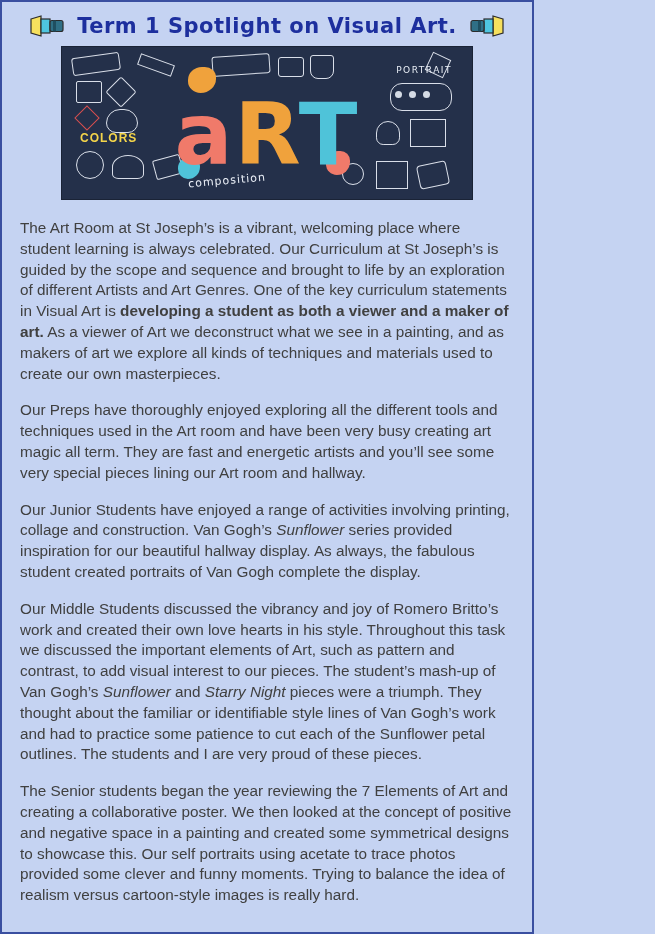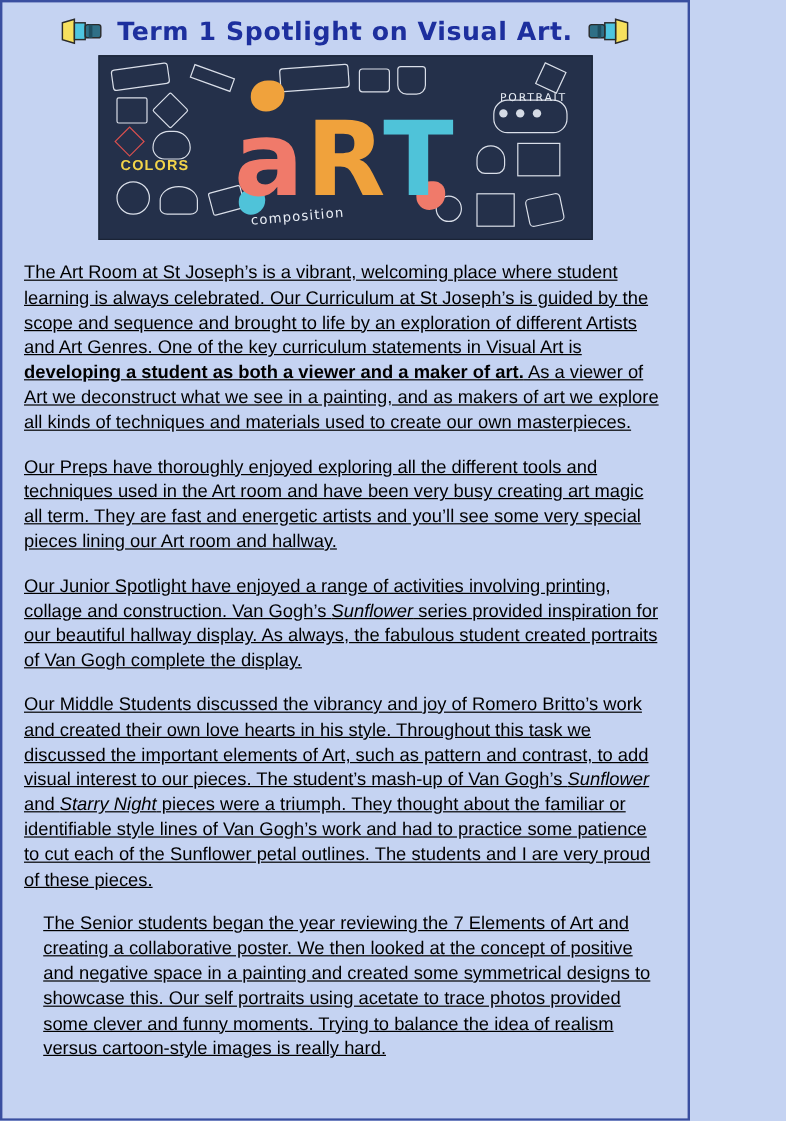--- a/index.html
+++ b/index.html
@@ -9,21 +9,21 @@
   body {
     width: 655px;
     height: 934px;
     background: #c5d3f2;
     font-family: "Liberation Sans", sans-serif;
     color: #1b1b1b;
     overflow: hidden;
   }
   .page {
     position: relative;
-    width: 575px;
+    width: 534px;
     height: 934px;
     box-sizing: border-box;
     border: 2px solid #3a4fa0;
     background: #c5d3f2;
     padding: 0;
   }
   
   .heading-row {
     display: flex;
     align-items: center;
@@ -94,21 +94,21 @@
     top: 84px;
     font-family: Liberation Sans, sans-serif;
     font-size: 12px;
     font-weight: bold;
     letter-spacing: 1px;
     color: #f3d44a;
   }
   .banner .portraitword {
     position: absolute;
     right: 20px;
-    top: 30px;
+    top: 18px;
     font-family: "DejaVu Sans", sans-serif;
     font-size: 9px;
     letter-spacing: 1.5px;
     color: #e9eef6;
     margin-left: 20px;
   }
   .banner .compword {
     position: absolute;
     left: 126px;
     bottom: 12px;
@@ -124,24 +124,23 @@
   }
 
   
   .body-text {
     padding: 18px 18px 0 18px;
   }
   .body-text p {
     margin: 0 0 16px 0;
     font-size: 15.3px;
     line-height: 1.36;
-    color: #000000;
-    text-decoration: underline;
-  }
-  .body-text p:last-child { margin-bottom: 0; margin-left: 16px; }
+    color: #404040;
+  }
+  .body-text p:last-child { margin-bottom: 0; }
   .body-text b { font-weight: bold; }
   .body-text i { font-style: italic; }
 </style>
 </head>
 <body>
 
 <div class="page">
 
   <div class="heading-row">
     <span class="torch">
@@ -206,21 +205,21 @@
   </div>
 
   <div class="body-text">
     <p>
       <span>The Art Room at St Joseph’s is a vibrant, welcoming place where student learning is always celebrated. Our Curriculum at St Joseph’s is guided by the scope and sequence and brought to life by an exploration of different Artists and Art Genres. One of the key curriculum statements in Visual Art is </span><b>developing a student as both a viewer and a maker of art.</b><span> As a viewer of Art we deconstruct what we see in a painting, and as makers of art we explore all kinds of techniques and materials used to create our own masterpieces.</span>
     </p>
     <p>
       <span>Our Preps have thoroughly enjoyed exploring all the different tools and techniques used in the Art room and have been very busy creating art magic all term. They are fast and energetic artists and you’ll see some very special pieces lining our Art room and hallway.</span>
     </p>
     <p>
-      <span>Our Junior Spotlight have enjoyed a range of activities involving printing, collage and construction. Van Gogh’s </span><i>Sunflower</i><span> series provided inspiration for our beautiful hallway display. As always, the fabulous student created portraits of Van Gogh complete the display.</span>
+      <span>Our Junior Students have enjoyed a range of activities involving printing, collage and construction. Van Gogh’s </span><i>Sunflower</i><span> series provided inspiration for our beautiful hallway display. As always, the fabulous student created portraits of Van Gogh complete the display.</span>
     </p>
     <p>
       <span>Our Middle Students discussed the vibrancy and joy of Romero Britto’s work and created their own love hearts in his style. Throughout this task we discussed the important elements of Art, such as pattern and contrast, to add visual interest to our pieces. The student’s mash-up of Van Gogh’s </span><i>Sunflower</i><span> and </span><i>Starry Night</i><span> pieces were a triumph. They thought about the familiar or identifiable style lines of Van Gogh’s work and had to practice some patience to cut each of the Sunflower petal outlines. The students and I are very proud of these pieces.</span>
     </p>
     <p>
       <span>The Senior students began the year reviewing the 7 Elements of Art and creating a collaborative poster. We then looked at the concept of positive and negative space in a painting and created some symmetrical designs to showcase this. Our self portraits using acetate to trace photos provided some clever and funny moments. Trying to balance the idea of realism versus cartoon-style images is really hard.</span>
     </p>
   </div>
 
 </div>

